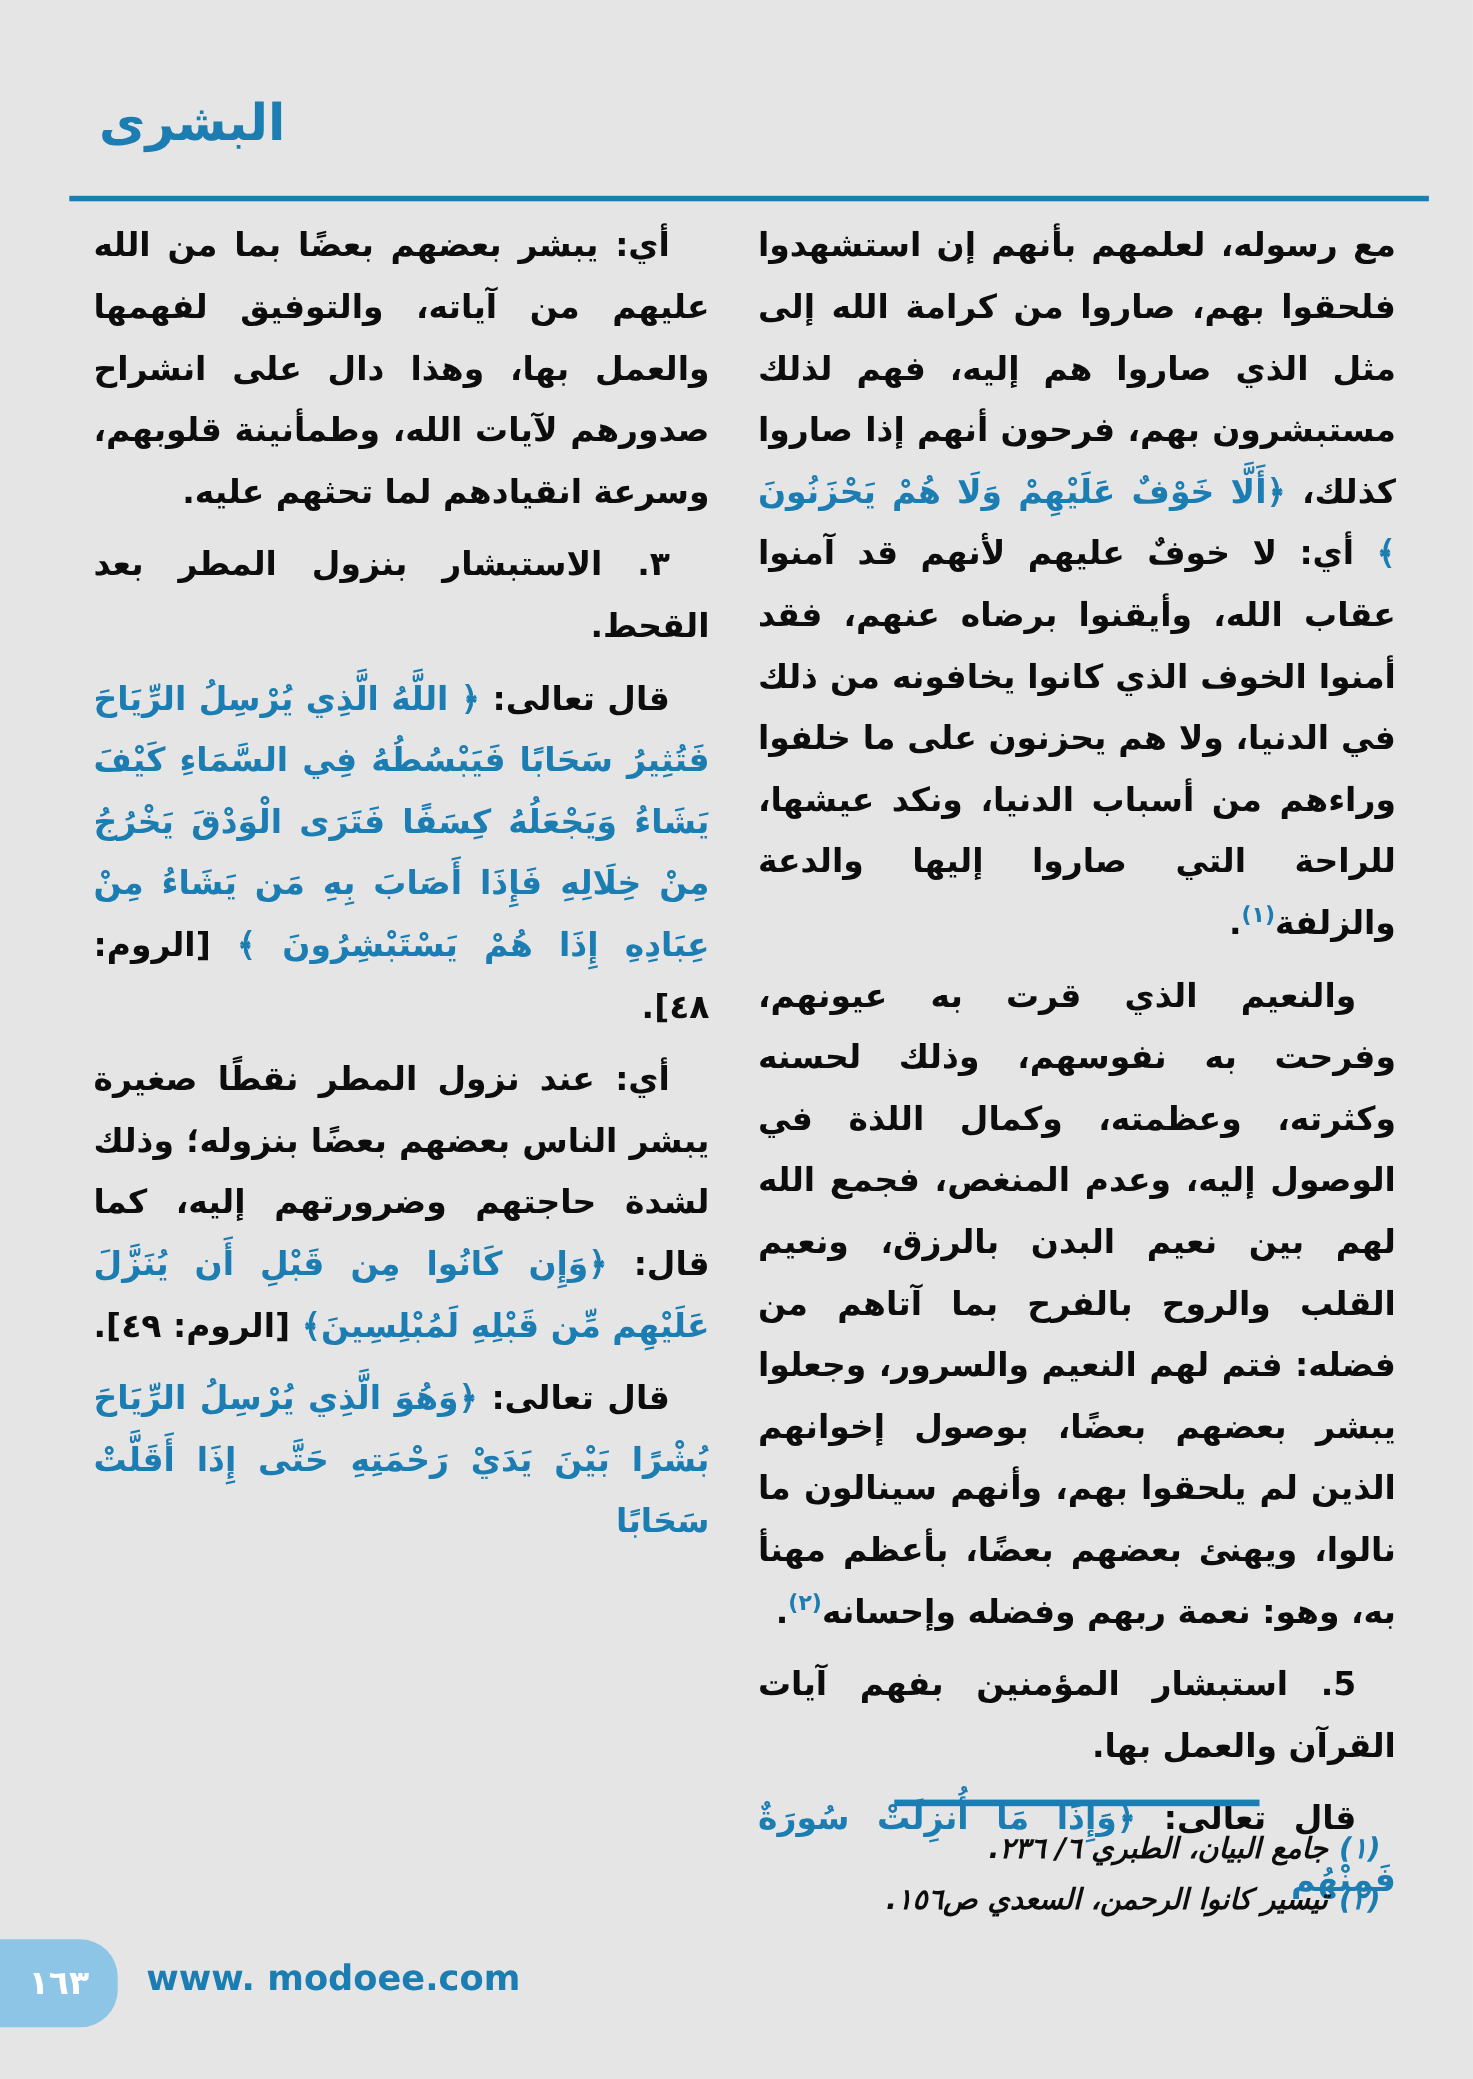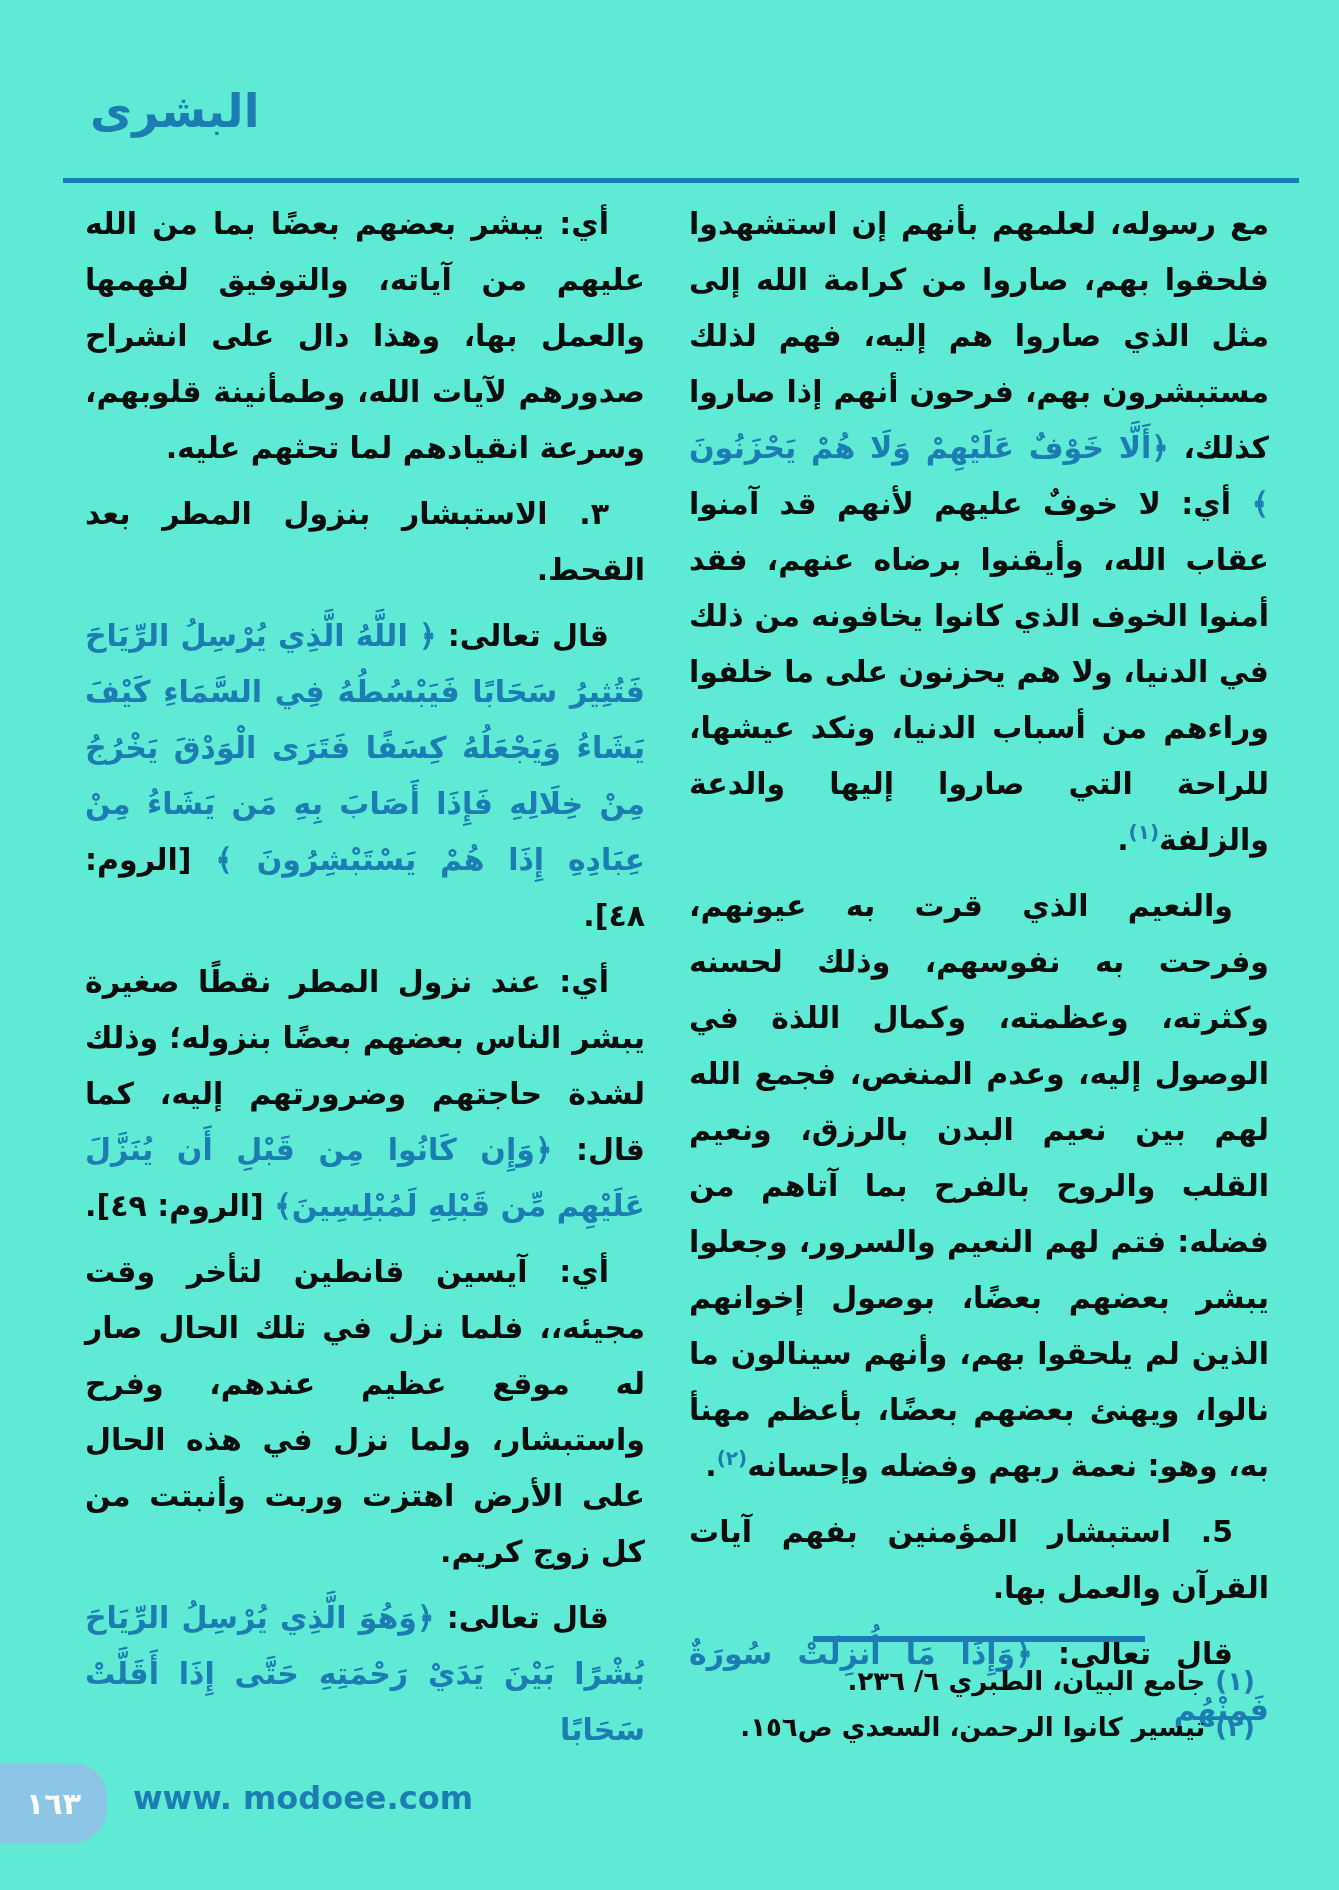--- a/index.html
+++ b/index.html
@@ -1,19 +1,19 @@
 <!DOCTYPE html>
 <html lang="ar"><head>
 <meta charset="utf-8">
 <style>
   html,body{margin:0;padding:0;background:#ffffff;}
   .page{
     position:relative;
     width:1339px;height:1890px;
-    background:#5eead4;
+    background:#e5e5e5;
     font-family:"DejaVu Sans",sans-serif;
     overflow:hidden;
   }
   
   .header-title{
     position:absolute;left:90px;top:84px;
     font-size:46px;font-weight:bold;
     color:var(--accent);
     direction:rtl;
   }
@@ -50,20 +50,21 @@
   }
   .fn-rule{
     width:332px;height:6px;
     background:var(--accent);
     margin:0 auto 16px auto;
   }
   .fn-item{
     font-size:26px;line-height:46px;font-weight:bold;color:#0d0d0d;
     text-align:right;
     padding-right:14px;
+    font-style:italic;
   }
   .fn-marker{color:var(--accent);padding-left:10px;}
   
   .page-badge{
     position:absolute;left:0;top:1763px;
     width:107px;height:80px;
     background:var(--badge);
     border-radius:0 34px 34px 0;
     display:flex;align-items:center;justify-content:center;
   }
@@ -99,21 +100,20 @@
         <div class="fn-item"><span class="fn-marker">(١)</span><span class="fn-text">جامع البيان، الطبري ٦/ ٢٣٦.</span></div>
         <div class="fn-item"><span class="fn-marker">(٢)</span><span class="fn-text">تيسير كانوا الرحمن، السعدي ص١٥٦.</span></div>
       </div>
   </div>
 
   <div class="col col-left" id="col-left">
       <p class="para indent"><span class="run-text">أي: يبشر بعضهم بعضًا بما من الله عليهم من آياته، والتوفيق لفهمها والعمل بها، وهذا دال على انشراح صدورهم لآيات الله، وطمأنينة قلوبهم، وسرعة انقيادهم لما تحثهم عليه.</span></p>
       <p class="para indent"><span class="run-text">٣. الاستبشار بنزول المطر بعد القحط.</span></p>
       <p class="para indent"><span class="run-text">قال تعالى: </span><span class="run-quran">﴿ اللَّهُ الَّذِي يُرْسِلُ الرِّيَاحَ فَتُثِيرُ سَحَابًا فَيَبْسُطُهُ فِي السَّمَاءِ كَيْفَ يَشَاءُ وَيَجْعَلُهُ كِسَفًا فَتَرَى الْوَدْقَ يَخْرُجُ مِنْ خِلَالِهِ فَإِذَا أَصَابَ بِهِ مَن يَشَاءُ مِنْ عِبَادِهِ إِذَا هُمْ يَسْتَبْشِرُونَ ﴾</span><span class="run-text"> [الروم: ٤٨].</span></p>
       <p class="para indent"><span class="run-text">أي: عند نزول المطر نقطًا صغيرة يبشر الناس بعضهم بعضًا بنزوله؛ وذلك لشدة حاجتهم وضرورتهم إليه، كما قال: </span><span class="run-quran">﴿وَإِن كَانُوا مِن قَبْلِ أَن يُنَزَّلَ عَلَيْهِم مِّن قَبْلِهِ لَمُبْلِسِينَ﴾</span><span class="run-text"> [الروم: ٤٩].</span></p>
-      <p class="para indent"><span class="run-text">أي: آيسين قانطين لتأخر وقت مجيئه،، فلما نزل في تلك الحال صار له موقع عظيم عندهم، وفرح واستبشار، ولما نزل في هذه الحال على الأرض اهتزت وربت وأنبتت من كل زوج كريم.</span></p>
       <p class="para indent"><span class="run-text">قال تعالى: </span><span class="run-quran">﴿وَهُوَ الَّذِي يُرْسِلُ الرِّيَاحَ بُشْرًا بَيْنَ يَدَيْ رَحْمَتِهِ حَتَّى إِذَا أَقَلَّتْ سَحَابًا</span></p>
     </div>
 
   <div class="page-badge">
     <span>١٦٣</span>
   </div>
 
   <div class="website">www. modoee.com</div>
 
 </div>

